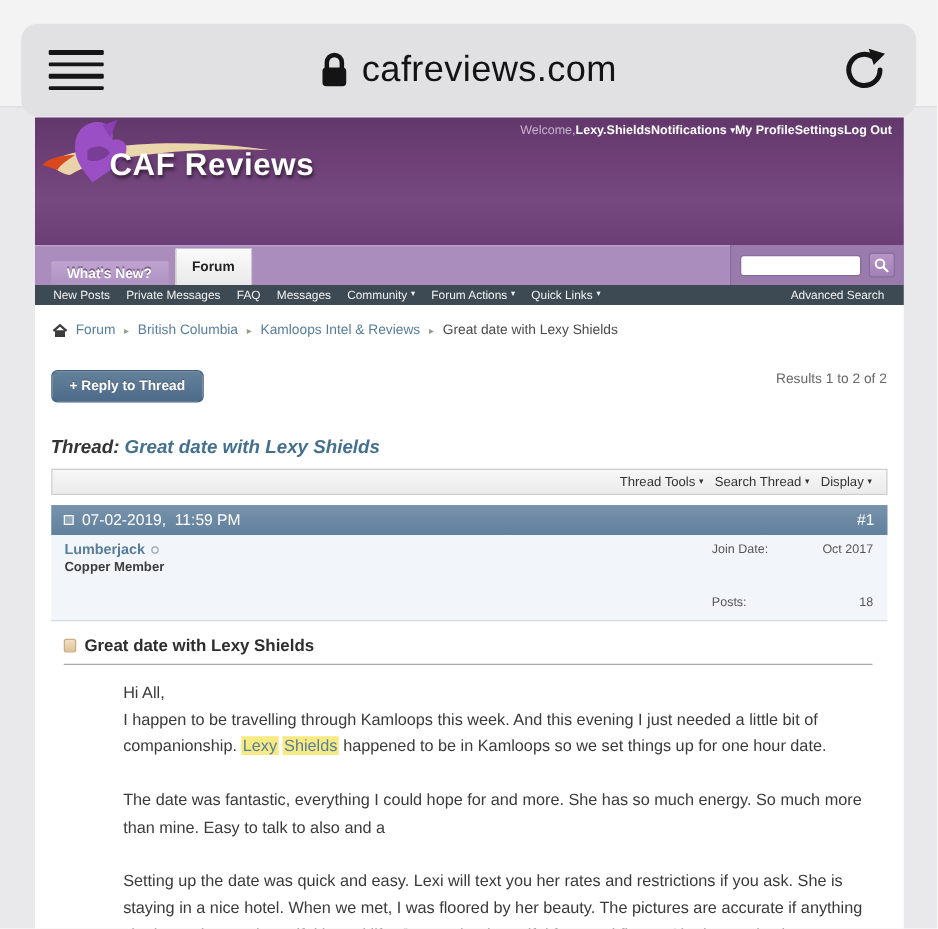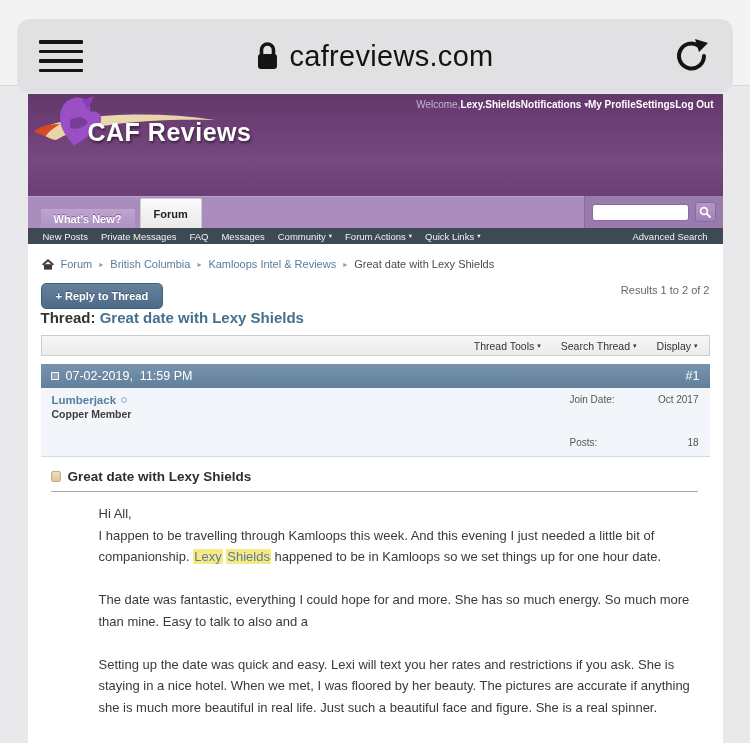--- a/index.html
+++ b/index.html
@@ -46,29 +46,29 @@
   .subnav .caret { font-size:6.5px; }
   .subnav-right { margin-left:auto; }
 
   
   .content { background:#fff; min-height:500px; padding:14px 13px 0; }
   .crumbs { display:flex; align-items:center; gap:7px; font-size:11px; padding-left:1px; }
   .crumbs a { color:#577d9c; text-decoration:none; cursor:pointer; }
   .crumb-sep { color:#93a08d; font-size:8px; }
   .crumb-current { color:#4a4a4a; }
 
-  .reply-row { margin-top:13px; display:flex; align-items:flex-start; }
+  .reply-row { margin-top:26px; display:flex; align-items:flex-start; }
   .reply-btn { background:linear-gradient(180deg,#65819b,#4c6b8a); border:1px solid #40607e; border-radius:5px; color:#fff; font-size:11px; font-weight:bold; padding:6px 14px; cursor:pointer; text-shadow:0 -1px 0 rgba(0,0,0,.3); }
   .results { margin-left:auto; font-size:11px; color:#666; padding-top:1px; }
 
-  .thread-title { margin-top:0; font-size:15px; font-weight:bold; }
+  .thread-title { margin-top:27px; font-size:15px; font-weight:bold;font-style:italic; }
   .thread-label { color:#333; }
   .thread-link { color:#43708f; text-decoration:none; cursor:pointer; }
 
-  .toolsbar { margin-top:9px; height:21px; border:1px solid #cccccc; background:linear-gradient(180deg,#f7f7f7,#ebebeb); display:flex; align-items:center; justify-content:flex-end; gap:20px; padding:0 11px; font-size:10.5px; }
+  .toolsbar { margin-top:9px; height:21px; border:1px solid #cccccc; background:linear-gradient(180deg,#f7f7f7,#ebebeb); display:flex; align-items:center; justify-content:flex-end; gap:9px; padding:0 11px; font-size:10.5px; }
   .toolsbar a { color:#333; text-decoration:none; display:flex; align-items:center; gap:3px; cursor:pointer; }
   .toolsbar .caret { font-size:7px; }
 
   .post { margin-top:8px; }
   .post-head { height:24px; background:linear-gradient(180deg,#7893ac,#60809c); display:flex; align-items:center; padding:0 10px; color:#fff; font-size:12.5px; }
   .date-square { width:8px; height:8px; border:1px solid rgba(255,255,255,.9); background:rgba(255,255,255,.25); margin-right:7px; }
   .post-date { white-space:pre;text-align:right; }
   .post-num { margin-left:auto; color:#fff; text-decoration:none; cursor:pointer; }
 
   .userpanel { background:#f2f6fa; border-bottom:1px solid #d4dce3; display:flex; padding:6px 11px 8px; }

